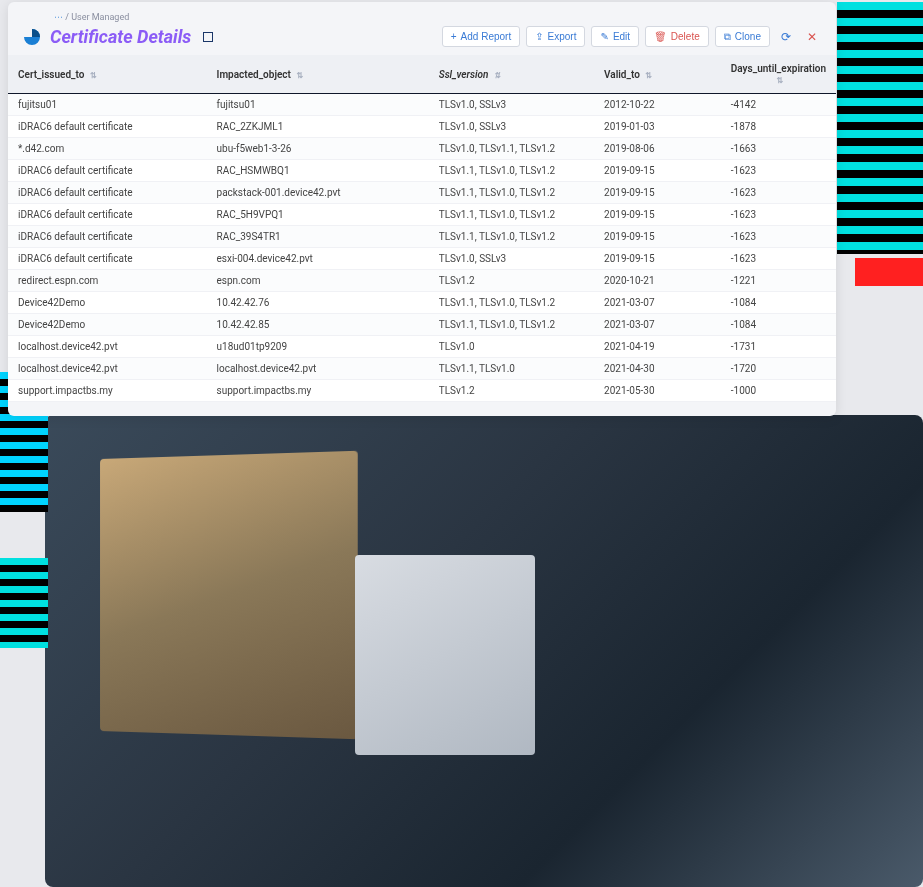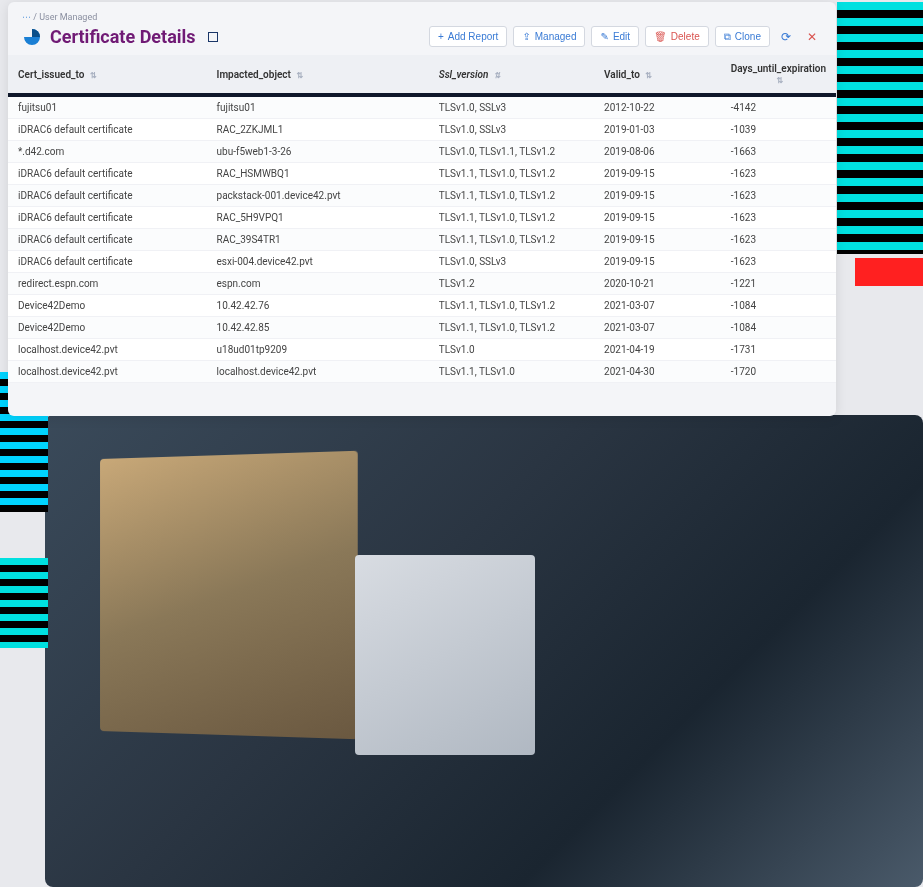--- a/index.html
+++ b/index.html
@@ -101,39 +101,41 @@
   border-radius: 6px;
   box-shadow: 0 2px 12px rgba(0,0,0,0.1);
   overflow: hidden;
   color: #333;
 }
 
 .breadcrumb {
   padding: 10px 28px 2px 14px;
   font-size: 9px;
   color: #8a8fa0;
+  margin-left: 32px;
 }
 .breadcrumb .link { color: #4a90d9; }
 
 .header-row {
   display: flex;
   align-items: center;
   justify-content: space-between;
   padding: 2px 14px 8px 14px;
 }
 .title-wrap {
   display: flex;
   align-items: center;
   gap: 8px;
 }
 .title-wrap .pie-icon svg { display: block; }
 .title-text {
   font-size: 18px;
   font-weight: 700;
-  color: #701a75;
+  color: #8b5cf6;
+  font-style: italic;
 }
 .title-sq {
   width: 10px;
   height: 10px;
   border: 1.5px solid #1a3668;
   display: inline-block;
   margin-left: 4px;
 }
 
 .toolbar {
@@ -174,21 +176,21 @@
   border-collapse: collapse;
   font-size: 10px;
   background: #fff;
 }
 .tbl thead th {
   background: #eef0f4;
   text-align: left;
   padding: 8px 10px;
   font-weight: 600;
   color: #333;
-  border-bottom: 4px solid #0f172a;
+  border-bottom: 1px solid #0f172a;
   position: relative;
 }
 .tbl thead th:last-child { text-align: center; }
 .tbl thead th .sort {
   color: #a8b0c0;
   font-size: 8px;
   margin-left: 3px;
 }
 .tbl tbody td {
   padding: 5px 10px;
@@ -233,21 +235,21 @@
       <span class="title-sq"></span>
     </div>
 
     <div class="toolbar">
       <button class="btn">
         <span class="ic">+</span>
         <span>Add Report</span>
       </button>
       <button class="btn">
         <span class="ic">⇪</span>
-        <span>Managed</span>
+        <span>Export</span>
       </button>
       <button class="btn">
         <span class="ic">✎</span>
         <span>Edit</span>
       </button>
       <button class="btn delete">
         <span class="ic">🗑</span>
         <span>Delete</span>
       </button>
       <button class="btn">
@@ -290,21 +292,21 @@
           <td>fujitsu01</td>
           <td>TLSv1.0, SSLv3</td>
           <td>2012-10-22</td>
           <td>-4142</td>
         </tr>
         <tr>
           <td>iDRAC6 default certificate</td>
           <td>RAC_2ZKJML1</td>
           <td>TLSv1.0, SSLv3</td>
           <td>2019-01-03</td>
-          <td>-1039</td>
+          <td>-1878</td>
         </tr>
         <tr>
           <td>*.d42.com</td>
           <td>ubu-f5web1-3-26</td>
           <td>TLSv1.0, TLSv1.1, TLSv1.2</td>
           <td>2019-08-06</td>
           <td>-1663</td>
         </tr>
         <tr>
           <td>iDRAC6 default certificate</td>
@@ -369,16 +371,23 @@
           <td>2021-04-19</td>
           <td>-1731</td>
         </tr>
         <tr>
           <td>localhost.device42.pvt</td>
           <td>localhost.device42.pvt</td>
           <td>TLSv1.1, TLSv1.0</td>
           <td>2021-04-30</td>
           <td>-1720</td>
         </tr>
+        <tr>
+          <td>support.impactbs.my</td>
+          <td>support.impactbs.my</td>
+          <td>TLSv1.2</td>
+          <td>2021-05-30</td>
+          <td>-1000</td>
+        </tr>
       </tbody>
   </table>
 
 </div>
 
 </body></html>

